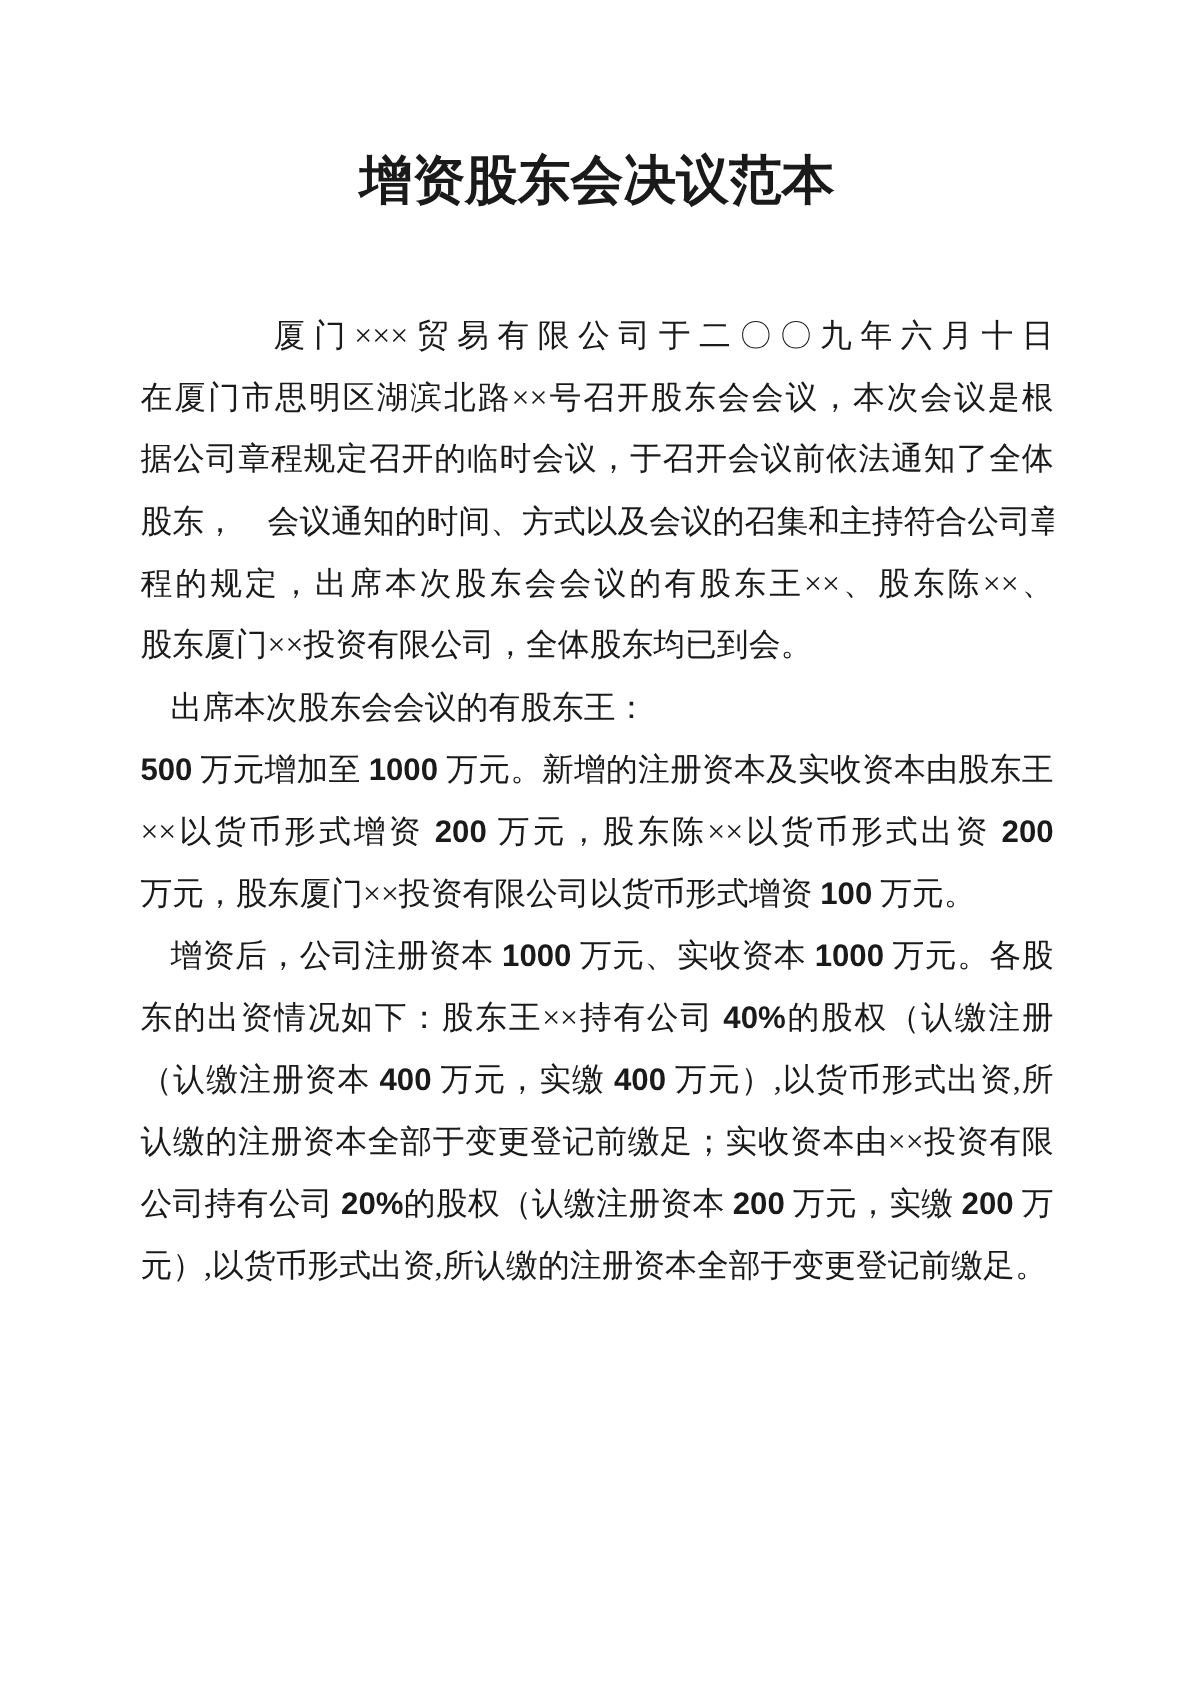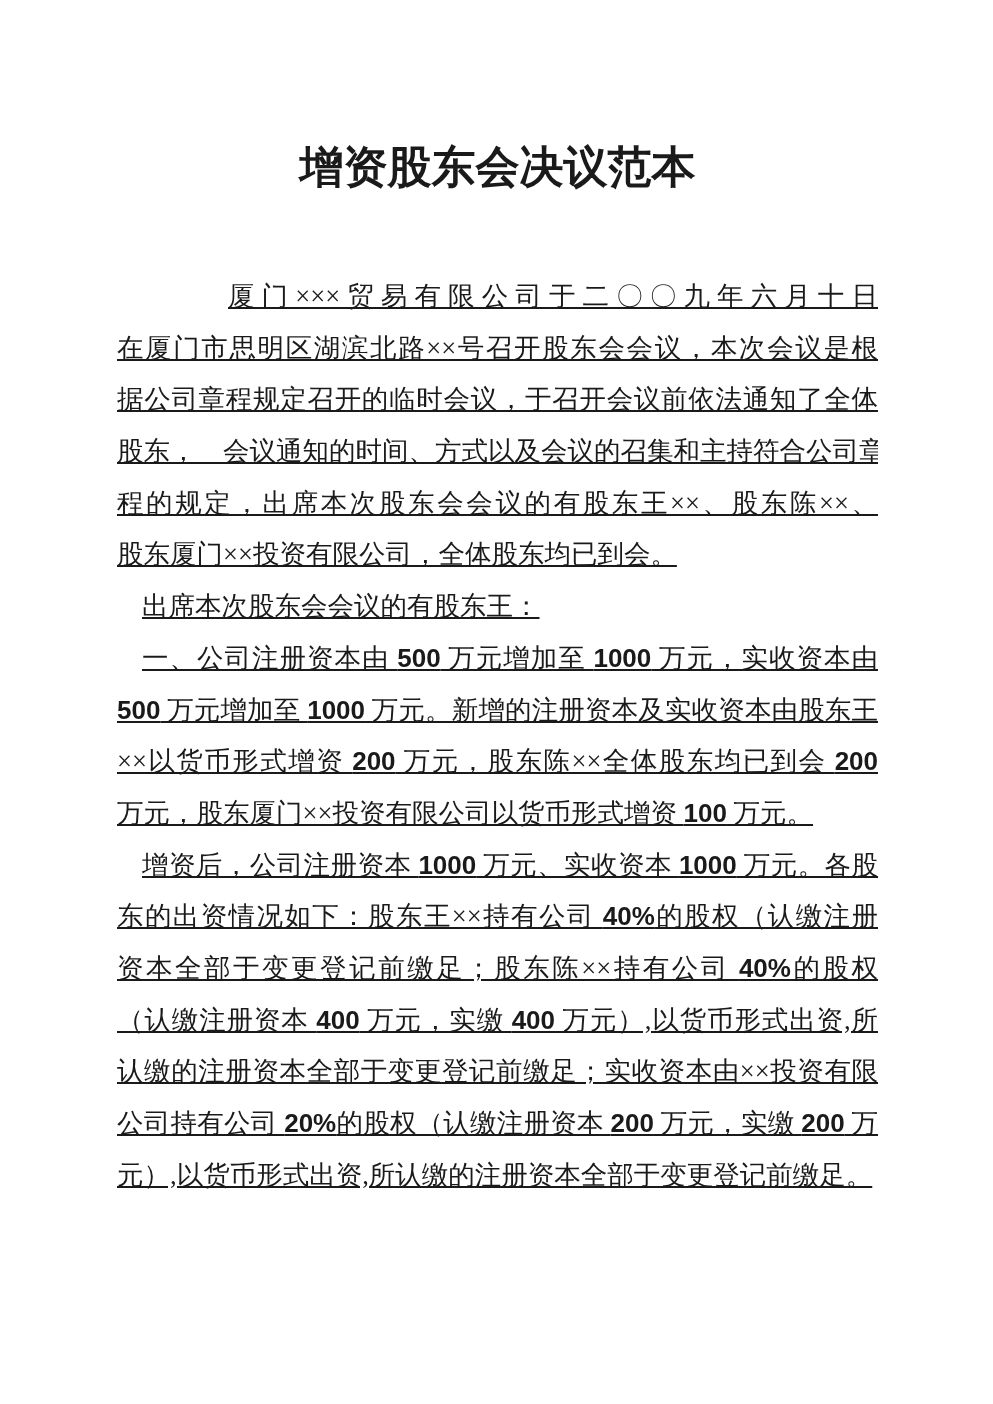--- a/index.html
+++ b/index.html
@@ -11,36 +11,35 @@
     width: 993px;
     height: 1404px;
     overflow: hidden;
     font-family: "Liberation Serif", "DejaVu Serif", serif;
     color: #1a1a1a;
   }
   .page {
     box-sizing: border-box;
     width: 993px;
     height: 1404px;
-    padding: 17px 115px 0 117px;
+    padding: 0 115px 0 117px;
     background: #ffffff;
   }
   .doc-title {
     margin: 0;
     padding-top: 118px;
     font-size: 44px;
     line-height: 66px;
     font-weight: bold;
     text-align: center;
     letter-spacing: 0px;
     margin-bottom: 70px;
   }
   .doc-body {
     width: 761px;
-    text-decoration: underline;
   }
   .paragraph {
     margin: 0;
     padding: 0;
   }
   .line {
     font-size: 26.5px;
     line-height: 51.7px;
     height: 51.7px;
     text-align: justify;
@@ -70,28 +69,26 @@
         <div class="line"><span class="cjk">在厦门市思明区湖滨北路××号召开股东会会议，本次会议是根</span></div>
         <div class="line"><span class="cjk">据公司章程规定召开的临时会议，于召开会议前依法通知了全体</span></div>
         <div class="line"><span class="cjk">股东，　会议通知的时间、方式以及会议的召集和主持符合公司章</span></div>
         <div class="line"><span class="cjk">程的规定，出席本次股东会会议的有股东王××、股东陈××、</span></div>
         <div class="line last"><span class="cjk">股东厦门××投资有限公司，全体股东均已到会。</span></div>
       </div>
       <div class="paragraph">
         <div class="line last indent-small"><span class="cjk">出席本次股东会会议的有股东王：</span></div>
       </div>
       <div class="paragraph">
-        <div class="line indent-small"><span class="cjk">一、公司注册资本由 </span><span class="num">500</span><span class="cjk"> 万元增加至 </span><span class="num">1000</span><span class="cjk"> 万元，实收资本由</span></div>
         <div class="line"><span class="num">500</span><span class="cjk"> 万元增加至 </span><span class="num">1000</span><span class="cjk"> 万元。新增的注册资本及实收资本由股东王</span></div>
-        <div class="line"><span class="cjk">××以货币形式增资 </span><span class="num">200</span><span class="cjk"> 万元，股东陈××全体股东均已到会 </span><span class="num">200</span></div>
+        <div class="line"><span class="cjk">××以货币形式增资 </span><span class="num">200</span><span class="cjk"> 万元，股东陈××以货币形式出资 </span><span class="num">200</span></div>
         <div class="line last"><span class="cjk">万元，股东厦门××投资有限公司以货币形式增资 </span><span class="num">100</span><span class="cjk"> 万元。</span></div>
       </div>
       <div class="paragraph">
         <div class="line indent-small"><span class="cjk">增资后，公司注册资本 </span><span class="num">1000</span><span class="cjk"> 万元、实收资本 </span><span class="num">1000</span><span class="cjk"> 万元。各股</span></div>
         <div class="line"><span class="cjk">东的出资情况如下：股东王××持有公司 </span><span class="num">40%</span><span class="cjk">的股权（认缴注册</span></div>
-        <div class="line"><span class="cjk">资本全部于变更登记前缴足；股东陈××持有公司 </span><span class="num">40%</span><span class="cjk">的股权</span></div>
         <div class="line"><span class="cjk">（认缴注册资本 </span><span class="num">400</span><span class="cjk"> 万元，实缴 </span><span class="num">400</span><span class="cjk"> 万元）,以货币形式出资,所</span></div>
         <div class="line"><span class="cjk">认缴的注册资本全部于变更登记前缴足；实收资本由××投资有限</span></div>
         <div class="line"><span class="cjk">公司持有公司 </span><span class="num">20%</span><span class="cjk">的股权（认缴注册资本 </span><span class="num">200</span><span class="cjk"> 万元，实缴 </span><span class="num">200</span><span class="cjk"> 万</span></div>
         <div class="line last"><span class="cjk">元）,以货币形式出资,所认缴的注册资本全部于变更登记前缴足。</span></div>
       </div>
     </div>
 </div>
 
 </body></html>

